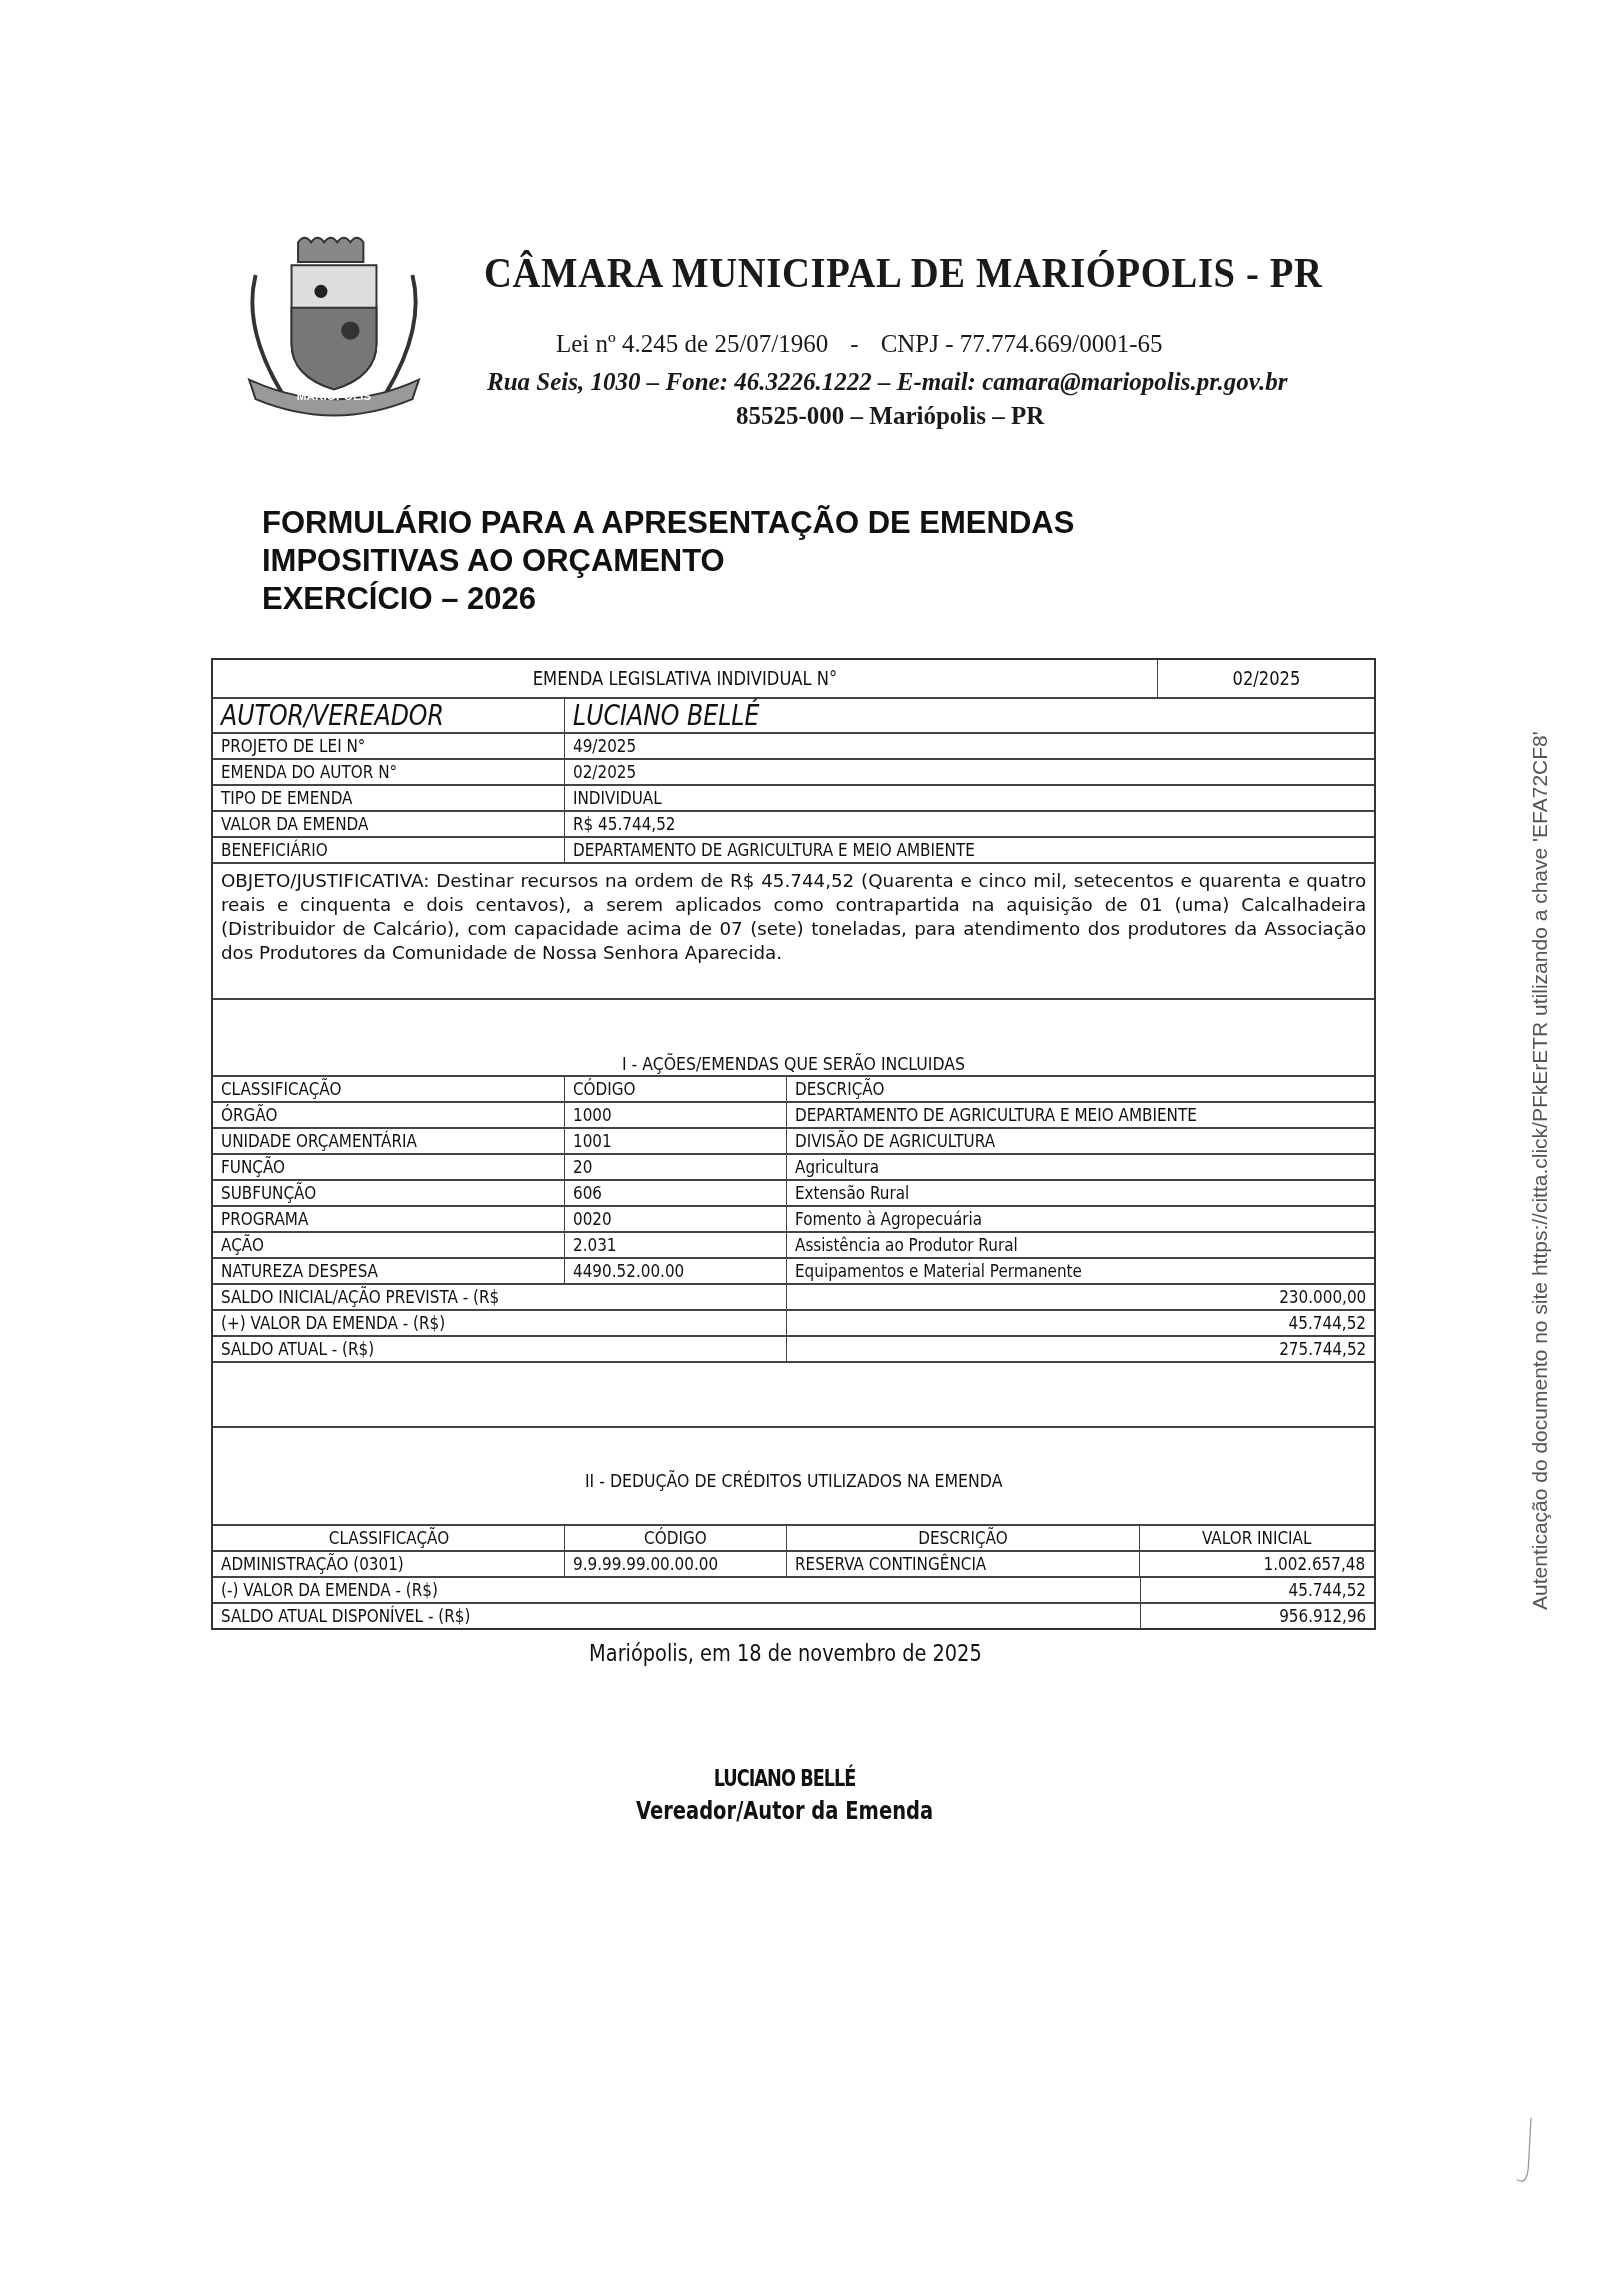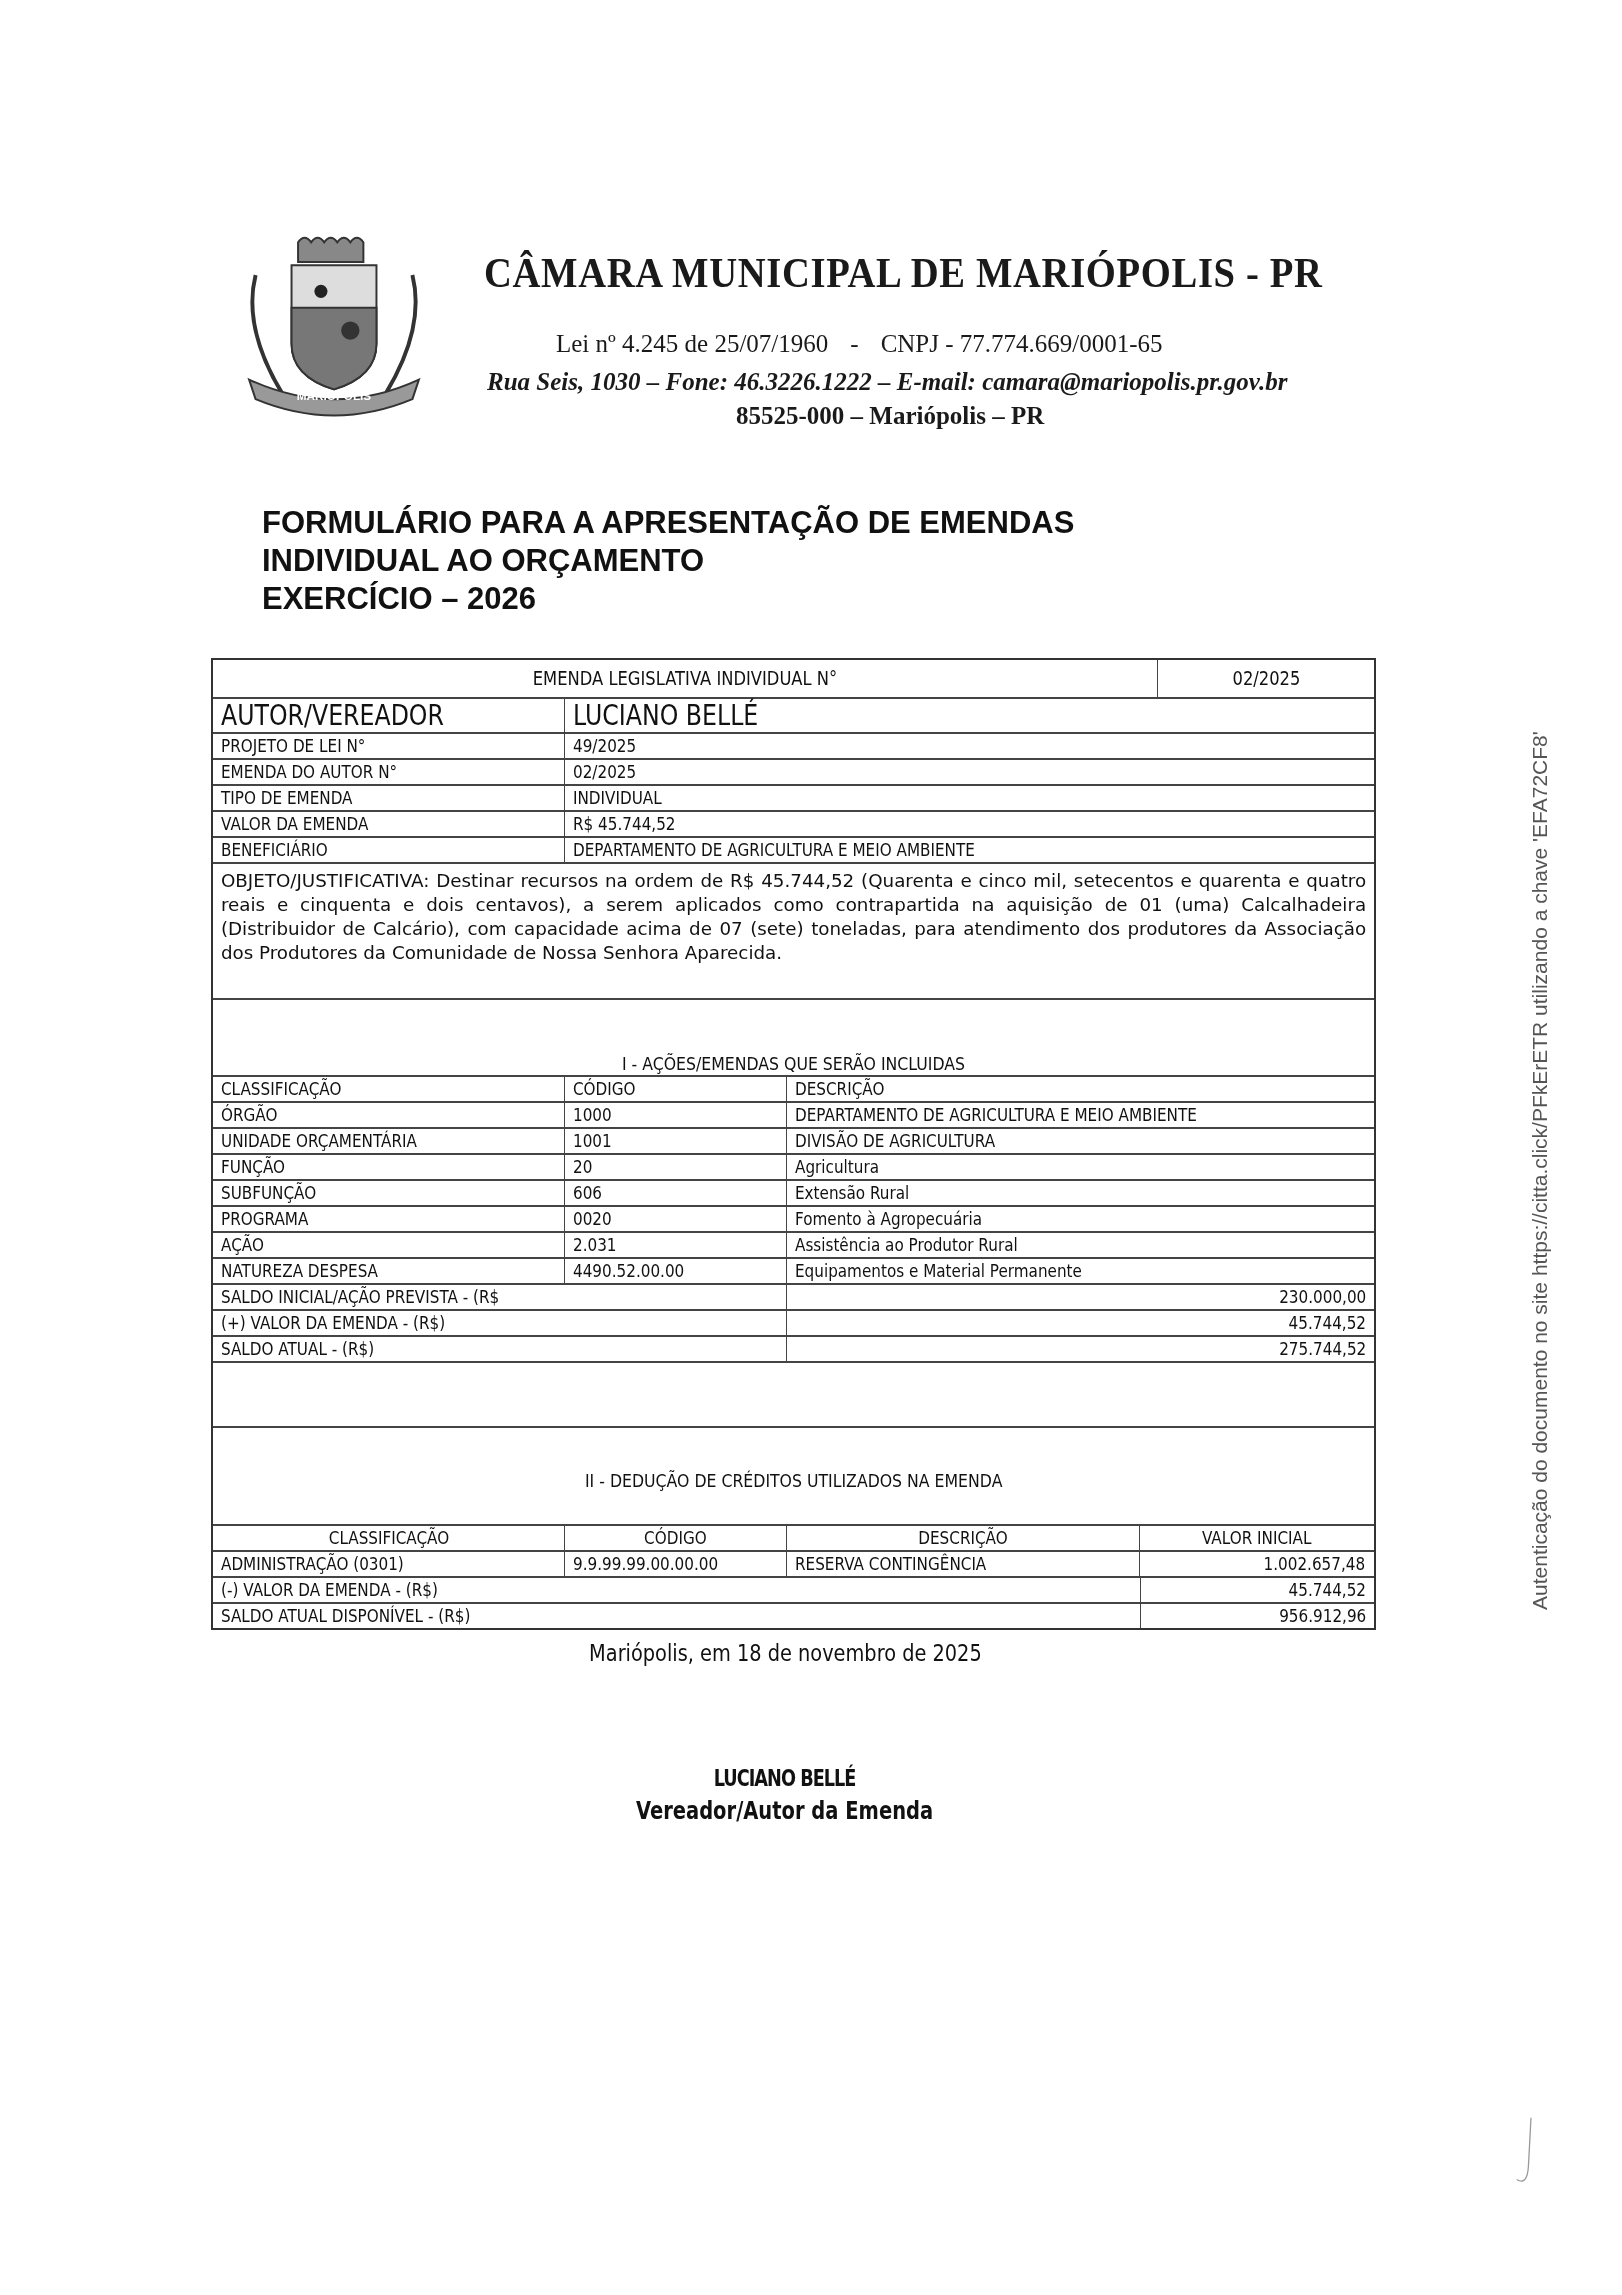--- a/index.html
+++ b/index.html
@@ -25,21 +25,21 @@
   .cell { box-sizing: border-box; padding: 1.3px 7.9px; font-size: 17.7px; line-height: 22px; display: flex; align-items: flex-end; transform-origin: left; }
   .cell .t { display: inline-block; transform: scaleX(0.86); transform-origin: left; white-space: nowrap; }
   .cell.r { justify-content: flex-end; }
   .cell.r .t { transform-origin: right; }
   .cell.c { justify-content: center; }
   .cell.c .t { transform-origin: center; }
   .vb { border-left: 1.3px solid #444; }
 
   .hdr-row { height: 37px; }
   .hdr-row .cell { font-size: 19px; line-height: 33px; align-items: center; text-align: center; }
-  .big-row { height: 35px; }
+  .big-row { height: 35px; font-style: italic; }
   .big-row .cell { font-size: 27.5px; line-height: 33px; align-items: center; }
   .std-row { height: 26px; }
 
   .c1 { width: 351px; }
   .c2 { width: 222px; }
   .c3 { width: 588px; }
   .c23 { width: 810px; }
   .c12 { width: 573px; }
   .c3r { width: 588px; }
   .chdr1 { width: 944px; }
@@ -94,21 +94,21 @@
 
   <div class="lh-title">CÂMARA MUNICIPAL DE MARIÓPOLIS - PR</div>
   <div class="lh-line lh-law">
     <span>Lei nº 4.245 de 25/07/1960</span><span class="sep">-</span><span>CNPJ - 77.774.669/0001-65</span>
   </div>
   <div class="lh-line lh-addr">Rua Seis, 1030 – Fone: 46.3226.1222 – E-mail: camara@mariopolis.pr.gov.br</div>
   <div class="lh-line lh-cep">85525-000 – Mariópolis – PR</div>
 
   <div class="form-title">
     <div>FORMULÁRIO PARA A APRESENTAÇÃO DE EMENDAS</div>
-    <div>INDIVIDUAL AO ORÇAMENTO</div>
+    <div>IMPOSITIVAS AO ORÇAMENTO</div>
     <div>EXERCÍCIO – 2026</div>
   </div>
 
   <div class="tbl">
 
     <div class="row first hdr-row">
       <div class="cell c chdr1">
           <span class="t">EMENDA LEGISLATIVA INDIVIDUAL N°</span>
         </div>
       <div class="cell c chdr2 vb">

